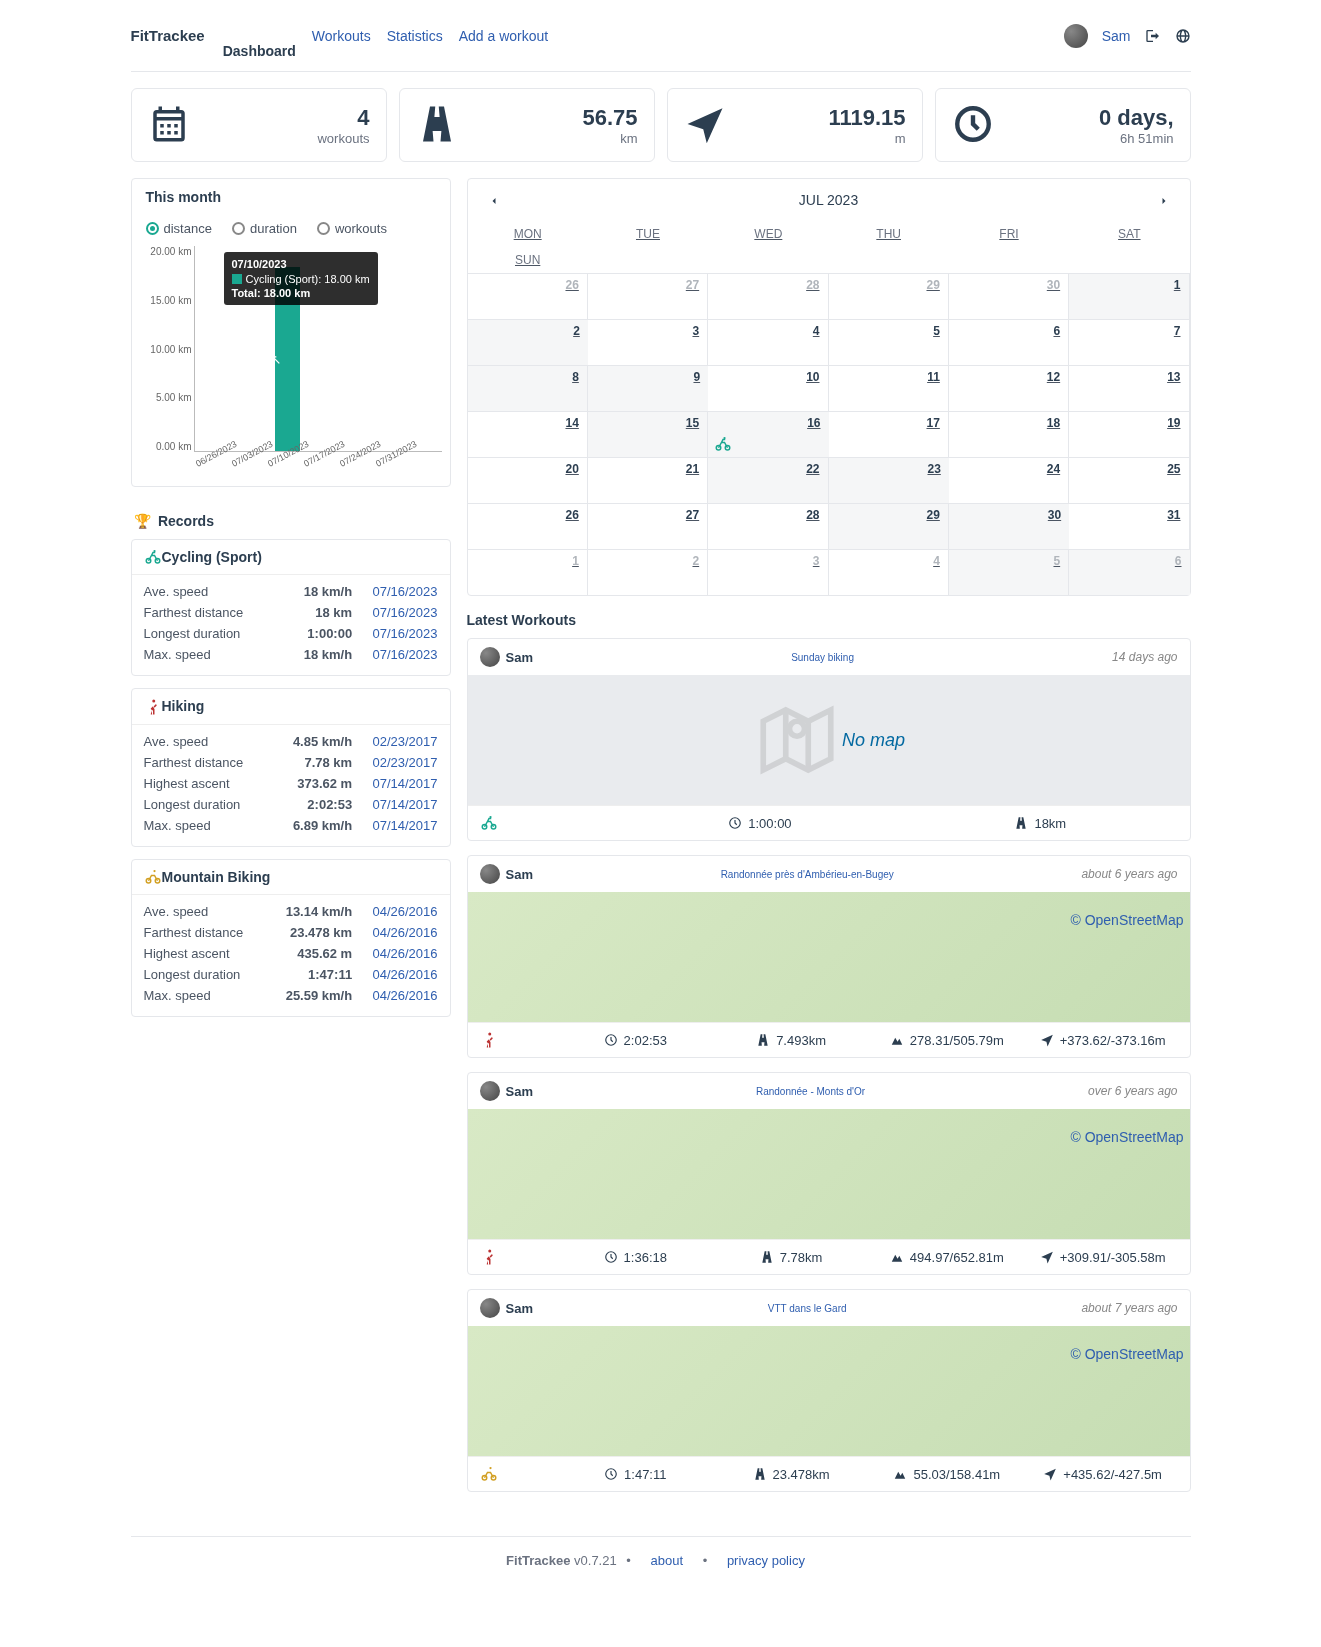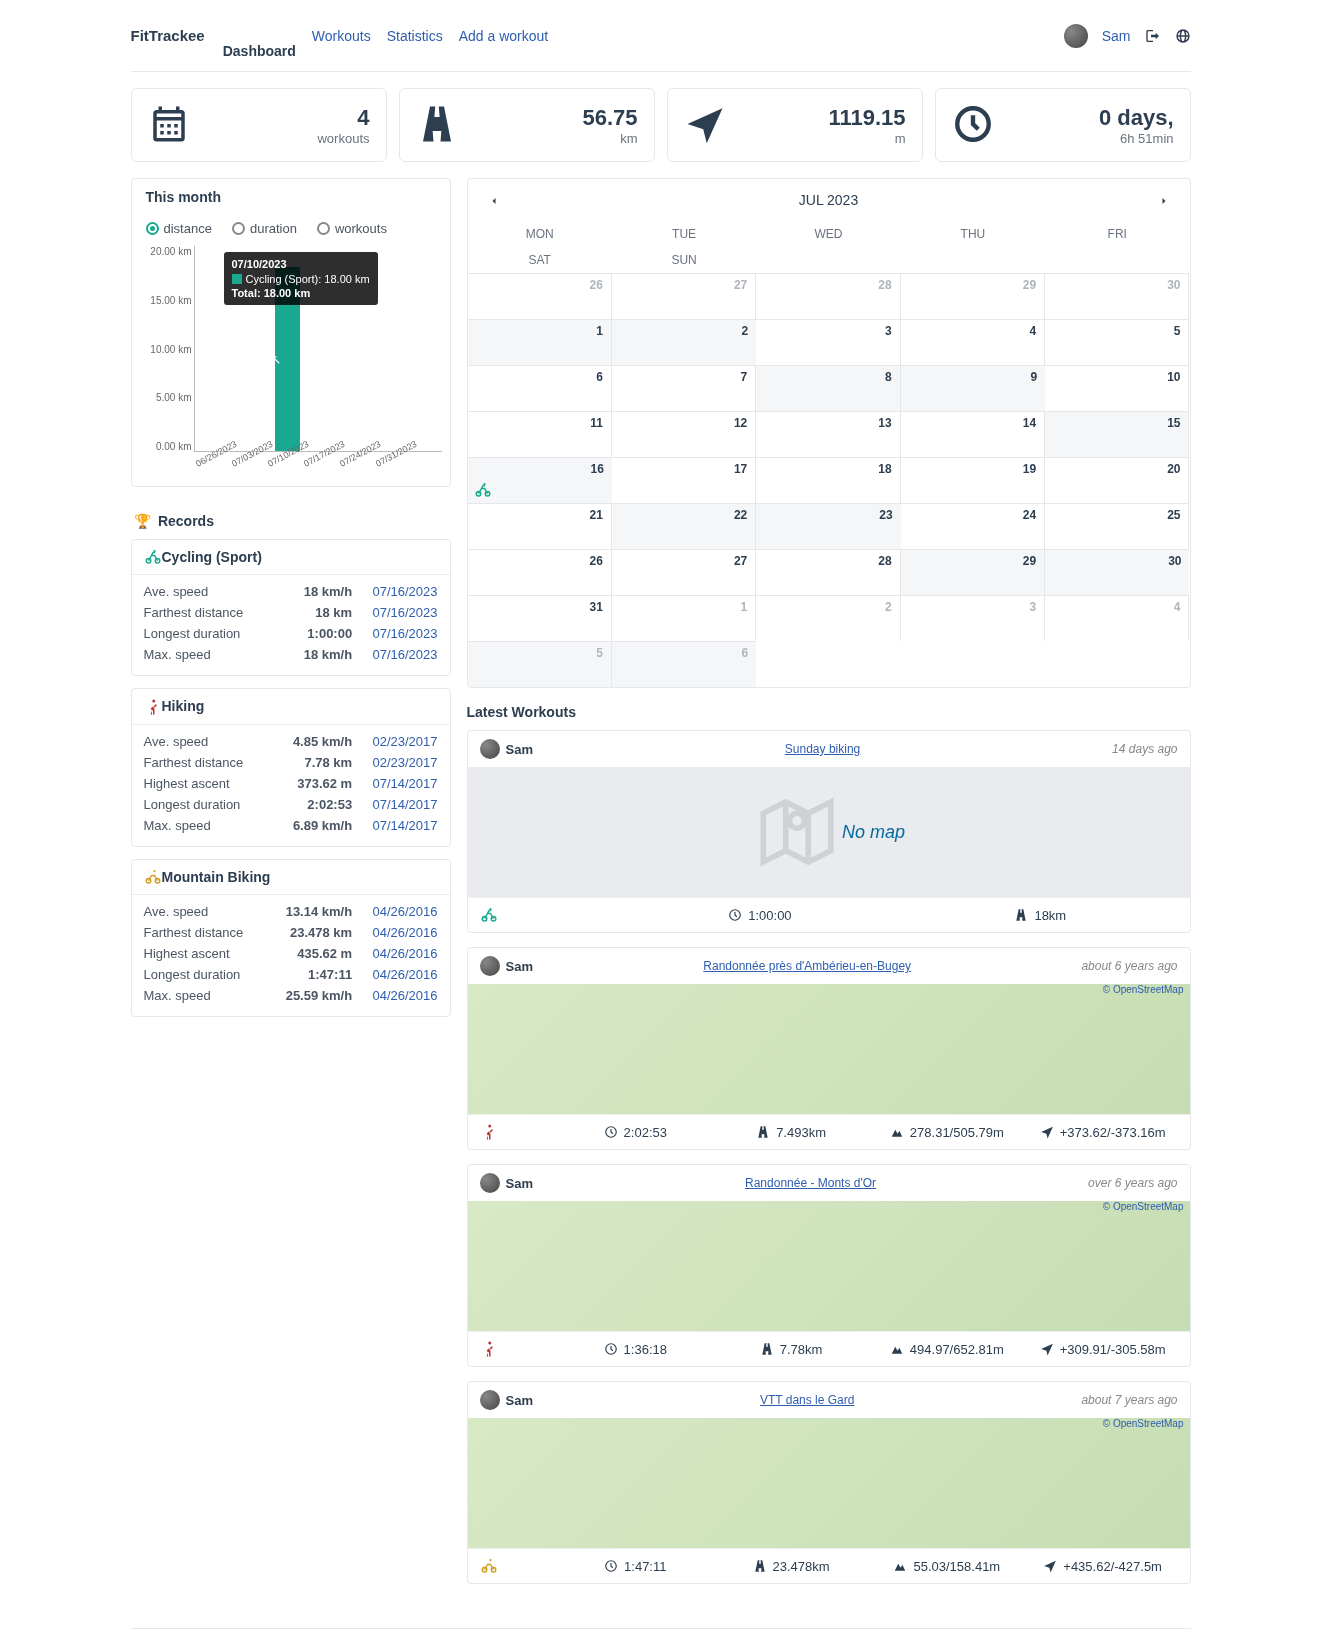--- a/index.html
+++ b/index.html
@@ -60,38 +60,38 @@
 .rec-date a { color: #2f5eaf; }
 
 .cycle-icon { color: #1aa891; font-size: 15px; }
 .hike-icon { color: #b33; font-size: 15px; }
 .mtb-icon { color: #d2a024; font-size: 15px; }
 
 
 .cal-head { display: flex; align-items: center; padding: 10px 14px; }
 .cal-nav { color: #2c3e50; cursor: pointer; font-size: 16px; padding: 2px 6px; }
 .cal-title { flex: 1; text-align: center; font-weight: 400; color: #2c3e50; font-size: 14px; }
-.cal-grid { display: grid; grid-template-columns: repeat(5, 1fr); }
+.cal-grid { display: grid; grid-template-columns: repeat(6, 1fr); text-decoration: underline; }
 .cal-dow { text-align: center; font-size: 12px; padding: 6px 0; color: #6b7280; }
 .cal-cell { border-top: 1px solid #e5e7eb; border-right: 1px solid #e5e7eb; height: 46px; padding: 4px 8px; text-align: right; font-size: 12px; font-weight: 700; color: #2c3e50; position: relative; }
 .cal-cell:nth-child(7n) { border-right: none; }
 .cal-cell.other { color: #b0b5bb; }
 .cal-cell.wknd { background: #f5f6f7; }
 .workout-dot { position: absolute; left: 6px; bottom: 4px; color: #1aa891; font-size: 13px; }
 
 
 .section-title { font-weight: 700; color: #2c3e50; margin: 8px 0 10px; font-size: 14px; }
 .wk-card { border: 1px solid #e5e7eb; border-radius: 4px; margin-bottom: 14px; overflow: hidden; }
 .wk-head { display: flex; align-items: center; padding: 8px 12px; }
 .wk-user { display: flex; align-items: center; gap: 6px; font-weight: 700; color: #2c3e50; font-size: 13px; }
-.wk-title { flex: 1; text-align: center; color: #2f5eaf; font-size: 12px; text-decoration: underline; }
+.wk-title { flex: 1; text-align: center; color: #2f5eaf; font-size: 10px; }
 .wk-time { font-style: italic; color: #888; font-size: 12px; }
 .wk-map { height: 130px; background: #e9ebee; position: relative; display: flex; align-items: center; justify-content: center; color: #aaa; font-style: italic; }
 .wk-map.osm { background: linear-gradient(135deg, #d8e9c5, #c6ddb3); }
-.osm-attrib { position: absolute; top: 0; right: 6px; font-size: 10px; color: #2f5eaf; font-style: normal; }
+.osm-attrib { position: absolute; top: 20px; right: 6px; font-size: 14px; color: #2f5eaf; font-style: normal; }
 .wk-stats { display: flex; padding: 8px 12px; border-top: 1px solid #eee; font-size: 13px; align-items: center; color: #2c3e50; gap: 6px; }
 .wk-stats > span { flex: 1; text-align: center; display: flex; align-items: center; justify-content: center; gap: 6px; }
 .wk-stats .sport { flex: 0.5; justify-content: flex-start; font-size: 16px; }
 
 .nomap-icon { opacity: 0.25; }
 
 .footer { border-top: 1px solid #e5e7eb; margin-top: 30px; padding: 16px 0 30px; font-size: 13px; color: #6b7280; text-align: center; }
 .footer a { color: #2f5eaf; text-decoration: none; margin: 0 10px; }
 .footer .dot { margin: 0 6px; }
 

